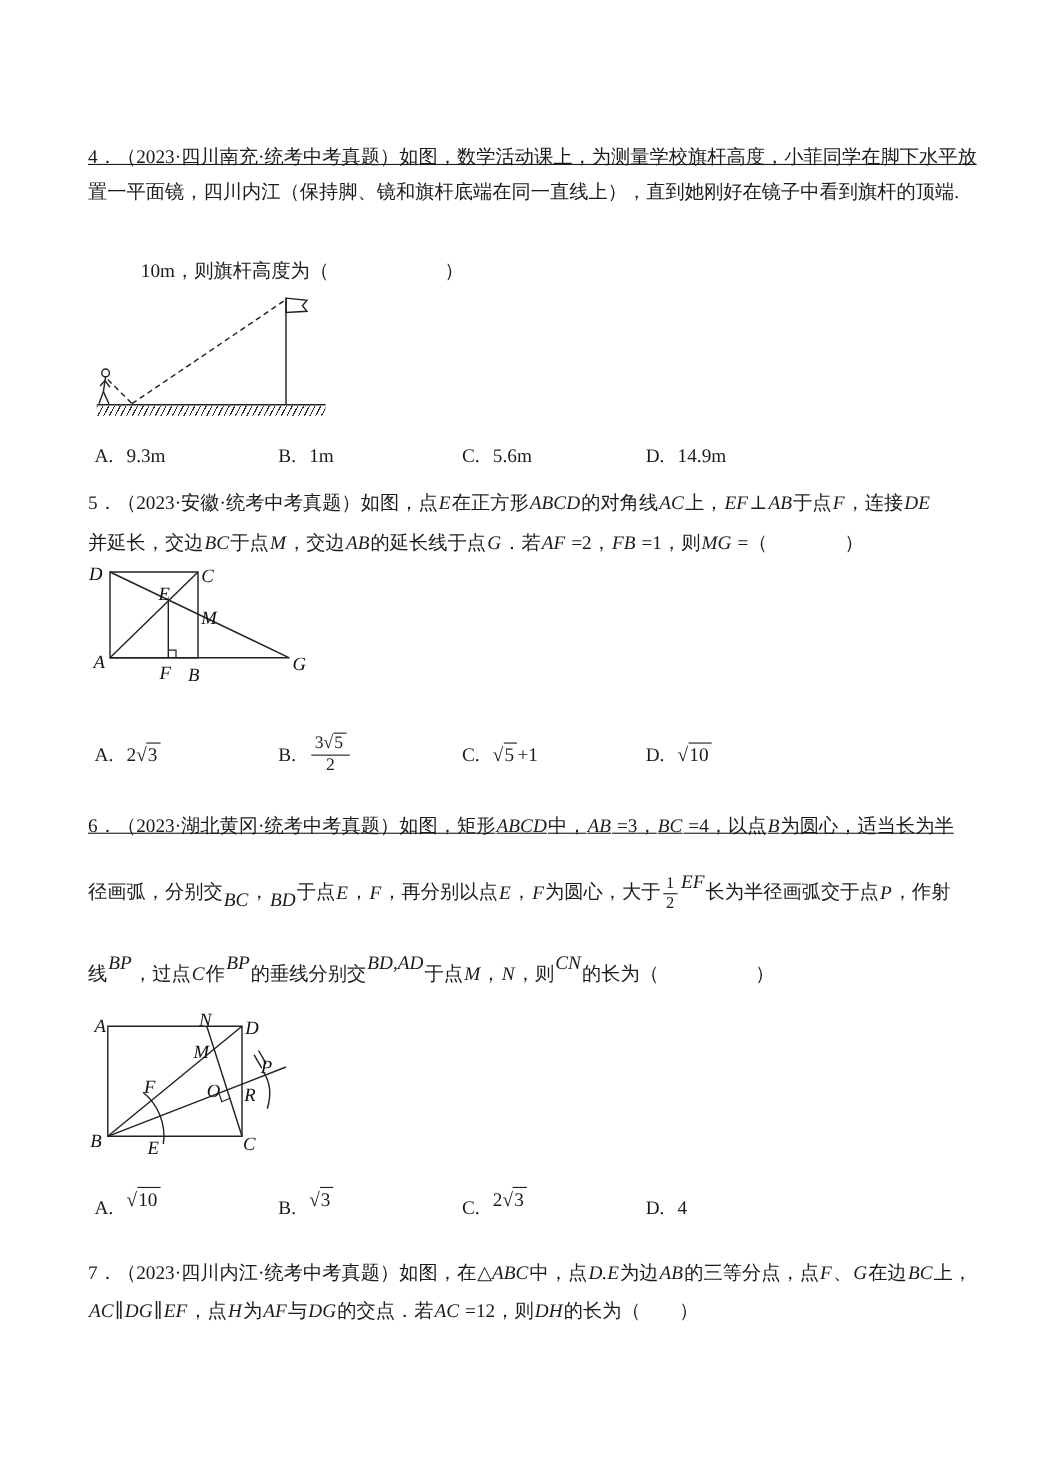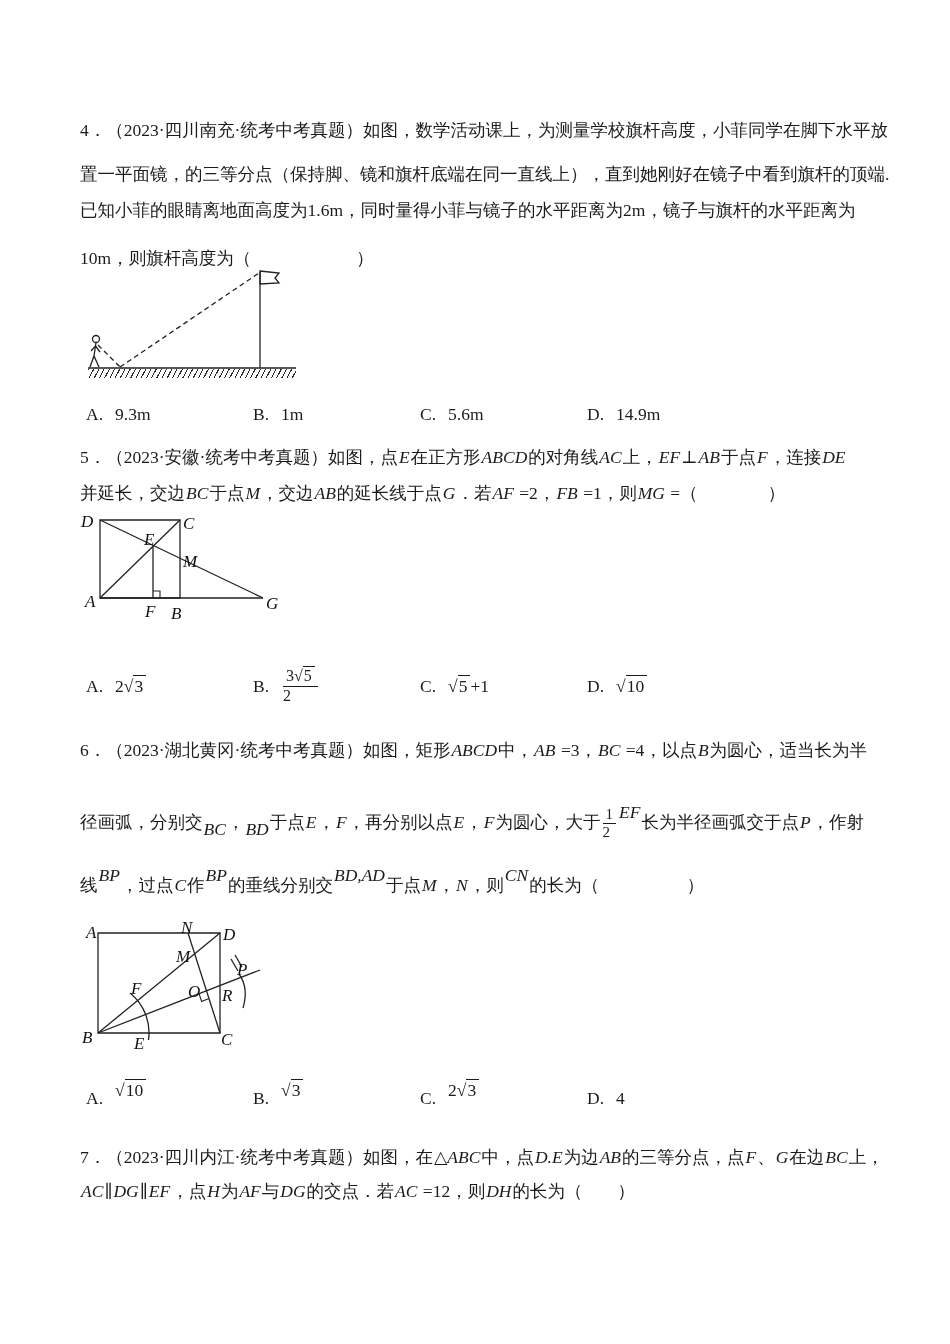--- a/index.html
+++ b/index.html
@@ -4,21 +4,21 @@
 <style>
   html,body{margin:0;padding:0;background:#fff;}
   #page{position:relative;width:950px;height:1344px;background:#ffffff;overflow:hidden;
         font-family:"Liberation Serif","DejaVu Serif",serif;color:#1b1b1b;}
   .line{position:absolute;left:80px;white-space:nowrap;font-size:17.5px;line-height:36px;height:36px;}
   .cn{font-family:"Liberation Serif","DejaVu Serif",serif;}
   .n{font-style:normal;}
   .m{font-style:italic;padding:0 1px;}
   .sb{position:relative;top:7px;font-style:italic;}
   .sp{position:relative;top:-10px;font-style:italic;}
-  .fr{display:inline-block;vertical-align:middle;line-height:1.15;font-size:15px;margin:16px 2px;}
+  .fr{display:inline-block;vertical-align:middle;text-align:center;line-height:1.15;font-size:15px;margin:5px 2px;}
   .fr .ft{display:block;border-bottom:1px solid #1b1b1b;padding:0 3px;}
   .fr .fb{display:block;}
   .sq{white-space:nowrap;}
   .sq .rad{border-top:1.4px solid #1b1b1b;padding:0 3px 0 1px;}
   .optrow{position:absolute;left:80px;width:815px;}
   .opt{position:absolute;top:0;height:100%;display:flex;align-items:center;font-size:17.5px;}
   .opt .lab{margin-right:12px;}
   #opts-q5 .fr{font-size:16px;}
   #opts-q6 .opt:nth-child(1) .val,
   #opts-q6 .opt:nth-child(2) .val,
@@ -27,24 +27,23 @@
   .fig svg{position:absolute;left:0;top:0;overflow:visible;}
   .fig-label{position:absolute;font:italic 17px "Liberation Serif","DejaVu Serif",serif;color:#111;}
   .hatch{position:absolute;left:2px;top:105px;width:208px;height:9px;
          background:repeating-linear-gradient(118deg,#2a2a2a 0 1px,transparent 1px 4.6px);}
 </style>
 </head>
 <body>
 
 <div id="page">
 
-  <div class="line" style="top:112px;"><span class="cn">4．（2023·四川南充·统考中考真题）如图，数学活动课上，为测量学校旗杆高度，小菲同学在脚下水平放</span></div>
-  <div class="line" style="top:156px;"><span class="cn">置一平面镜，的三等分点（保持脚、镜和旗杆底端在同一直线上），直到她刚好在镜子中看到旗杆的顶端.</span></div>
-  <div class="line" style="top:192px;"><span class="cn">已知小菲的眼睛离地面高度为</span><span class="n">1.6m</span><span class="cn">，同时量得小菲与镜子的水平距离为</span><span class="n">2m</span><span class="cn">，镜子与旗杆的水平距离为</span></div>
-  <div class="line" style="top:240px;"><span class="n">10m</span><span class="cn">，则旗杆高度为（　　　　　　）</span></div>
+  <div class="line" style="top:124px;text-decoration:underline;"><span class="cn">4．（2023·四川南充·统考中考真题）如图，数学活动课上，为测量学校旗杆高度，小菲同学在脚下水平放</span></div>
+  <div class="line" style="top:156px;"><span class="cn">置一平面镜，四川内江（保持脚、镜和旗杆底端在同一直线上），直到她刚好在镜子中看到旗杆的顶端.</span></div>
+  <div class="line" style="top:228px;margin-left:48px;"><span class="n">10m</span><span class="cn">，则旗杆高度为（　　　　　　）</span></div>
 
   <div class="fig" style="left:86px;top:264px;width:215px;height:118px;">
     <svg width="215" height="118" viewBox="0 0 215 118">
       <g fill="none" stroke="#222" stroke-width="1.3">
         <line x1="2" y1="104" x2="210" y2="104"></line>
         <g>
           <line x1="174" y1="8" x2="174" y2="104"></line>
           <path d="M174,7 L193,9 L189,14 L193,19 L174,20 Z"></path>
         </g>
         <g>
@@ -119,21 +118,21 @@
     <div class="opt" style="left:340px">
         <span class="lab">C.</span>
         <span class="val"><span class="sq"><span class="n">√</span><span class="rad">5</span></span><span class="n">+1</span></span>
       </div>
     <div class="opt" style="left:507px">
         <span class="lab">D.</span>
         <span class="val"><span class="sq"><span class="n">√</span><span class="rad">10</span></span></span>
       </div>
   </div>
 
-  <div class="line" style="top:732px;"><span class="cn">6．（2023·湖北黄冈·统考中考真题）如图，矩形</span><span class="m">ABCD</span><span class="cn">中，</span><span class="m">AB</span><span class="n"> =3</span><span class="cn">，</span><span class="m">BC</span><span class="n"> =4</span><span class="cn">，以点</span><span class="m">B</span><span class="cn">为圆心，适当长为半</span></div>
+  <div class="line" style="top:732px;text-decoration:underline;"><span class="cn">6．（2023·湖北黄冈·统考中考真题）如图，矩形</span><span class="m">ABCD</span><span class="cn">中，</span><span class="m">AB</span><span class="n"> =3</span><span class="cn">，</span><span class="m">BC</span><span class="n"> =4</span><span class="cn">，以点</span><span class="m">B</span><span class="cn">为圆心，适当长为半</span></div>
   <div class="line" style="top:790px;"><span class="cn">径画弧，分别交</span><span class="m sb">BC</span><span class="cn">，</span><span class="m sb">BD</span><span class="cn">于点</span><span class="m">E</span><span class="cn">，</span><span class="m">F</span><span class="cn">，再分别以点</span><span class="m">E</span><span class="cn">，</span><span class="m">F</span><span class="cn">为圆心，大于</span><span class="fr"><span class="ft">1</span><span class="fb">2</span></span><span class="m sp">EF</span><span class="cn">长为半径画弧交于点</span><span class="m">P</span><span class="cn">，作射</span></div>
   <div class="line" style="top:867px;"><span class="cn">线</span><span class="m sp">BP</span><span class="cn">，过点</span><span class="m">C</span><span class="cn">作</span><span class="m sp">BP</span><span class="cn">的垂线分别交</span><span class="m sp">BD,AD</span><span class="cn">于点</span><span class="m">M</span><span class="cn">，</span><span class="m">N</span><span class="cn">，则</span><span class="m sp">CN</span><span class="cn">的长为（　　　　　）</span></div>
 
   <div class="fig" style="left:85px;top:920px;width:200px;height:140px;">
     <svg width="200" height="140" viewBox="0 0 200 140">
       <g fill="none" stroke="#222" stroke-width="1.3">
         <path d="M13,13 H135 V113 H13 Z"></path>
         <line x1="13" y1="113" x2="135" y2="13"></line>
         <line x1="103" y1="13" x2="135" y2="113"></line>
         <line x1="13" y1="113" x2="175" y2="50"></line>

